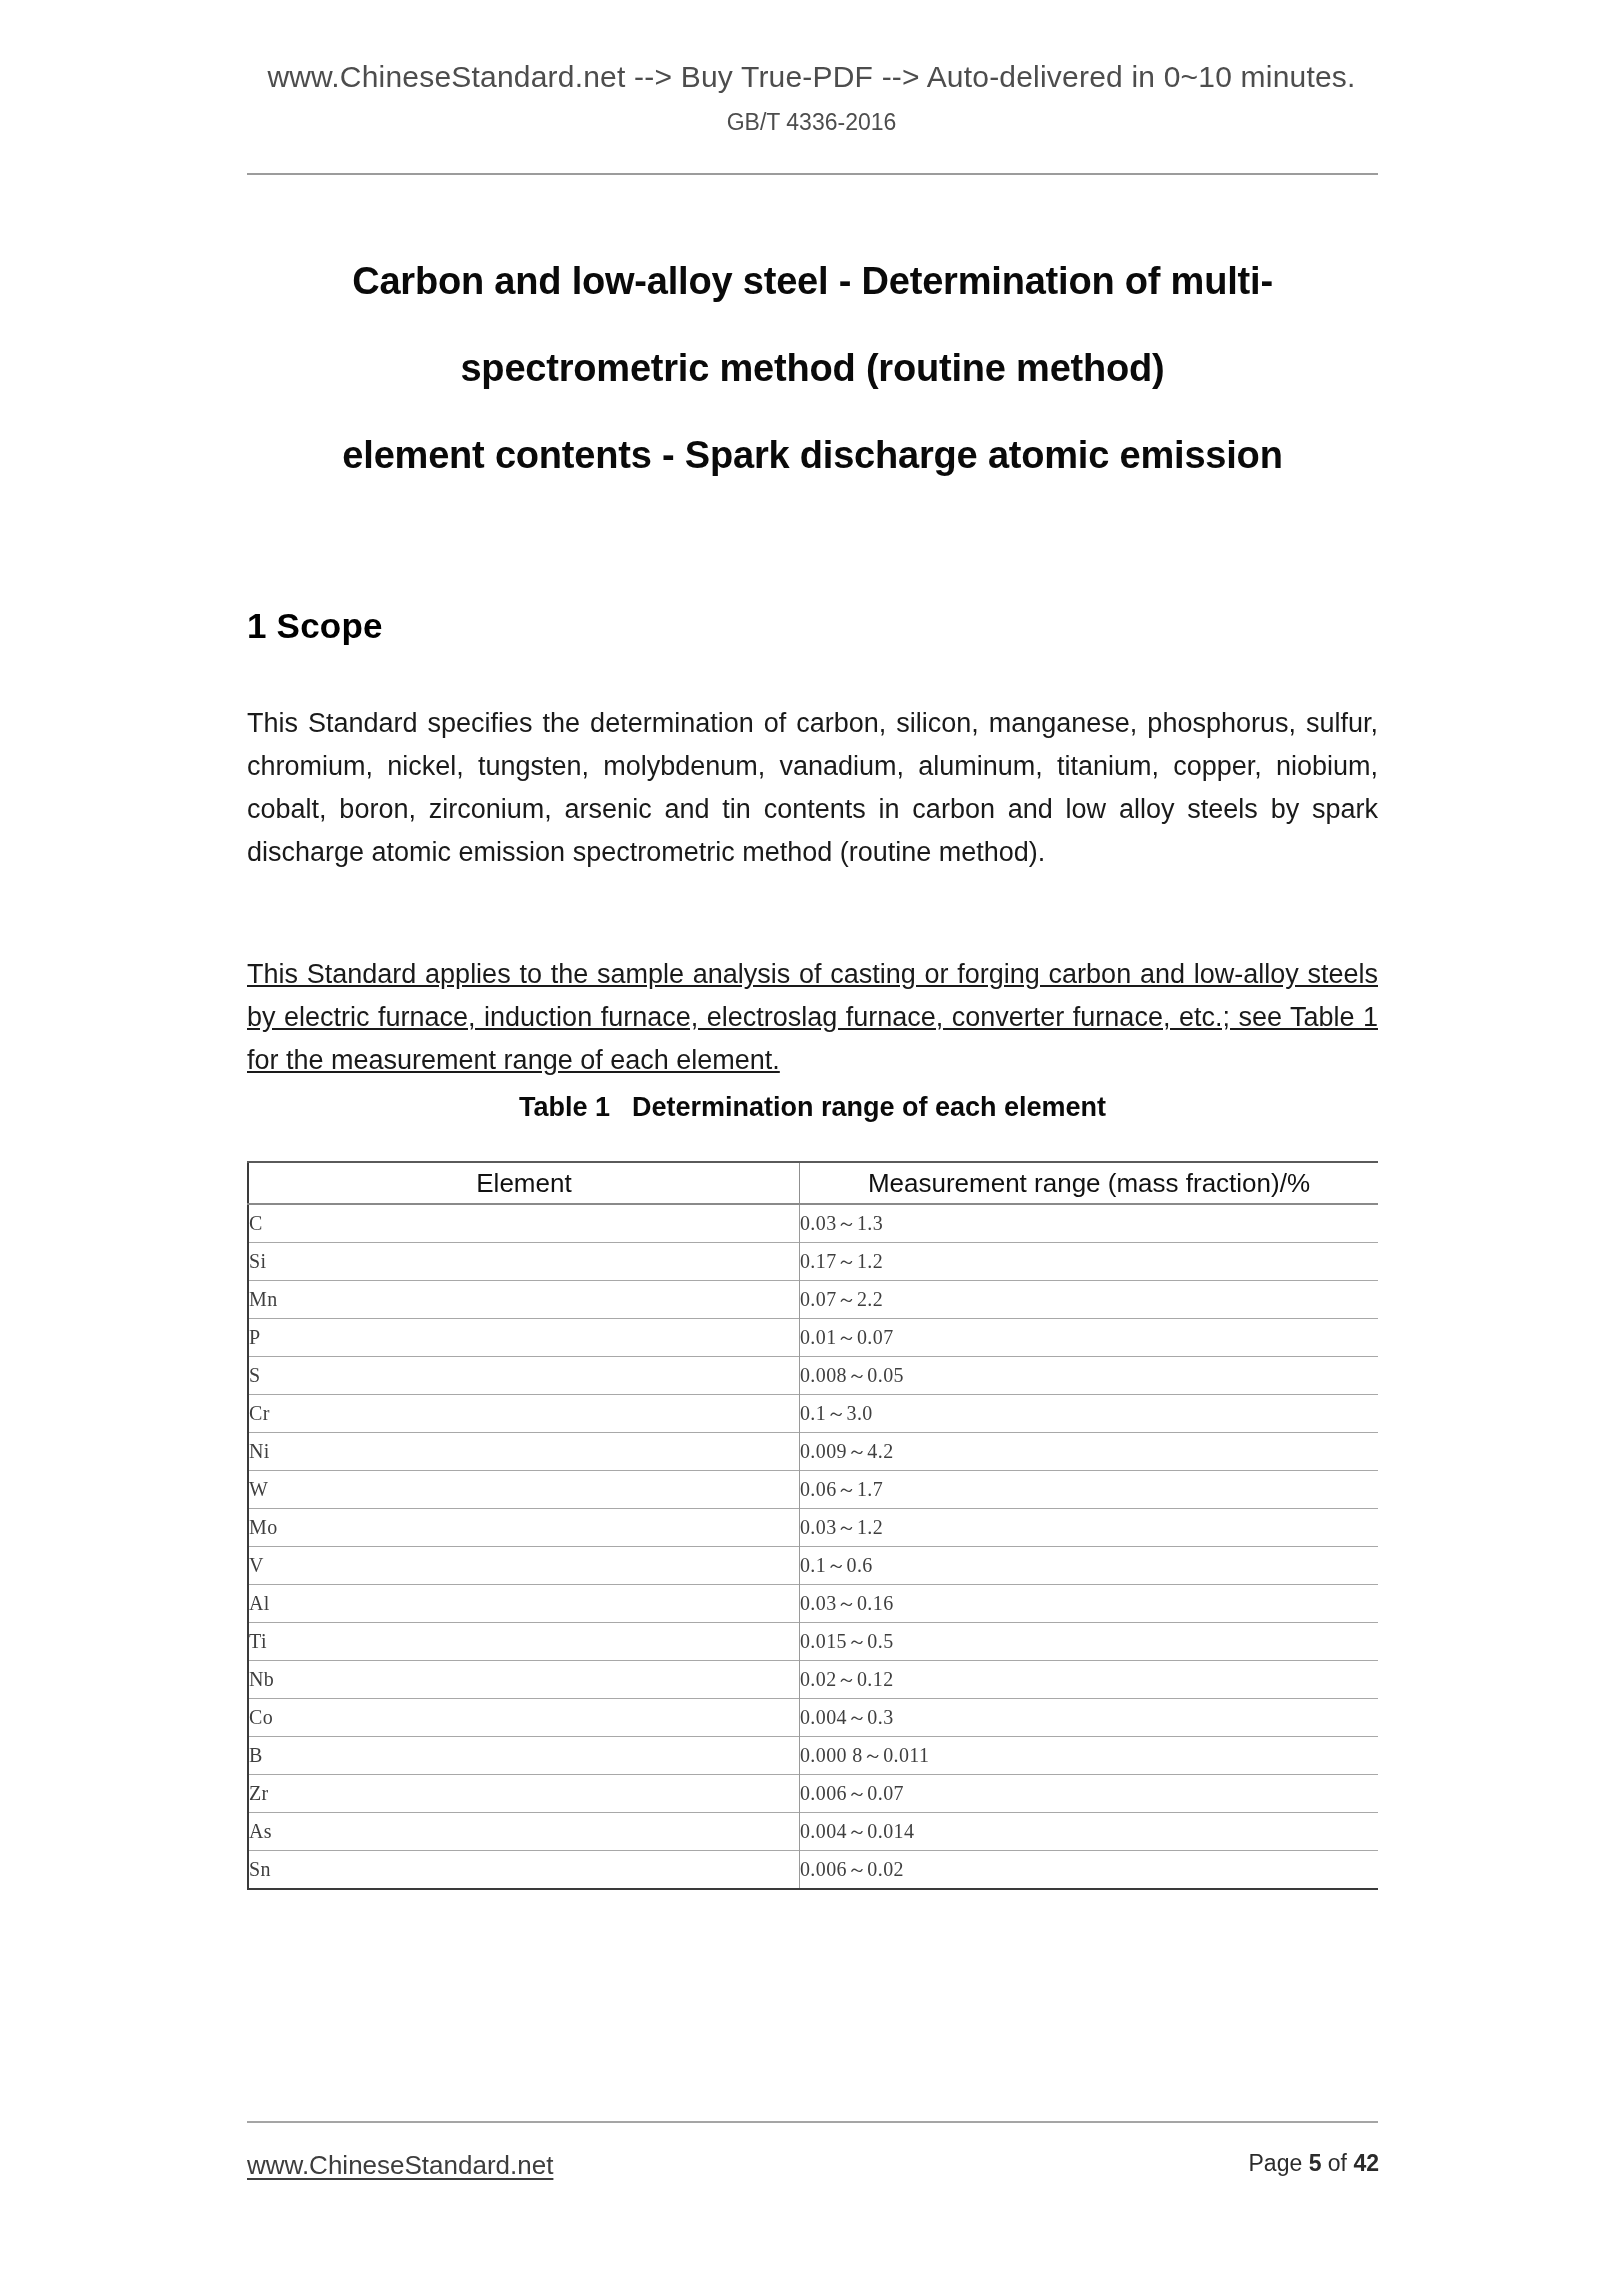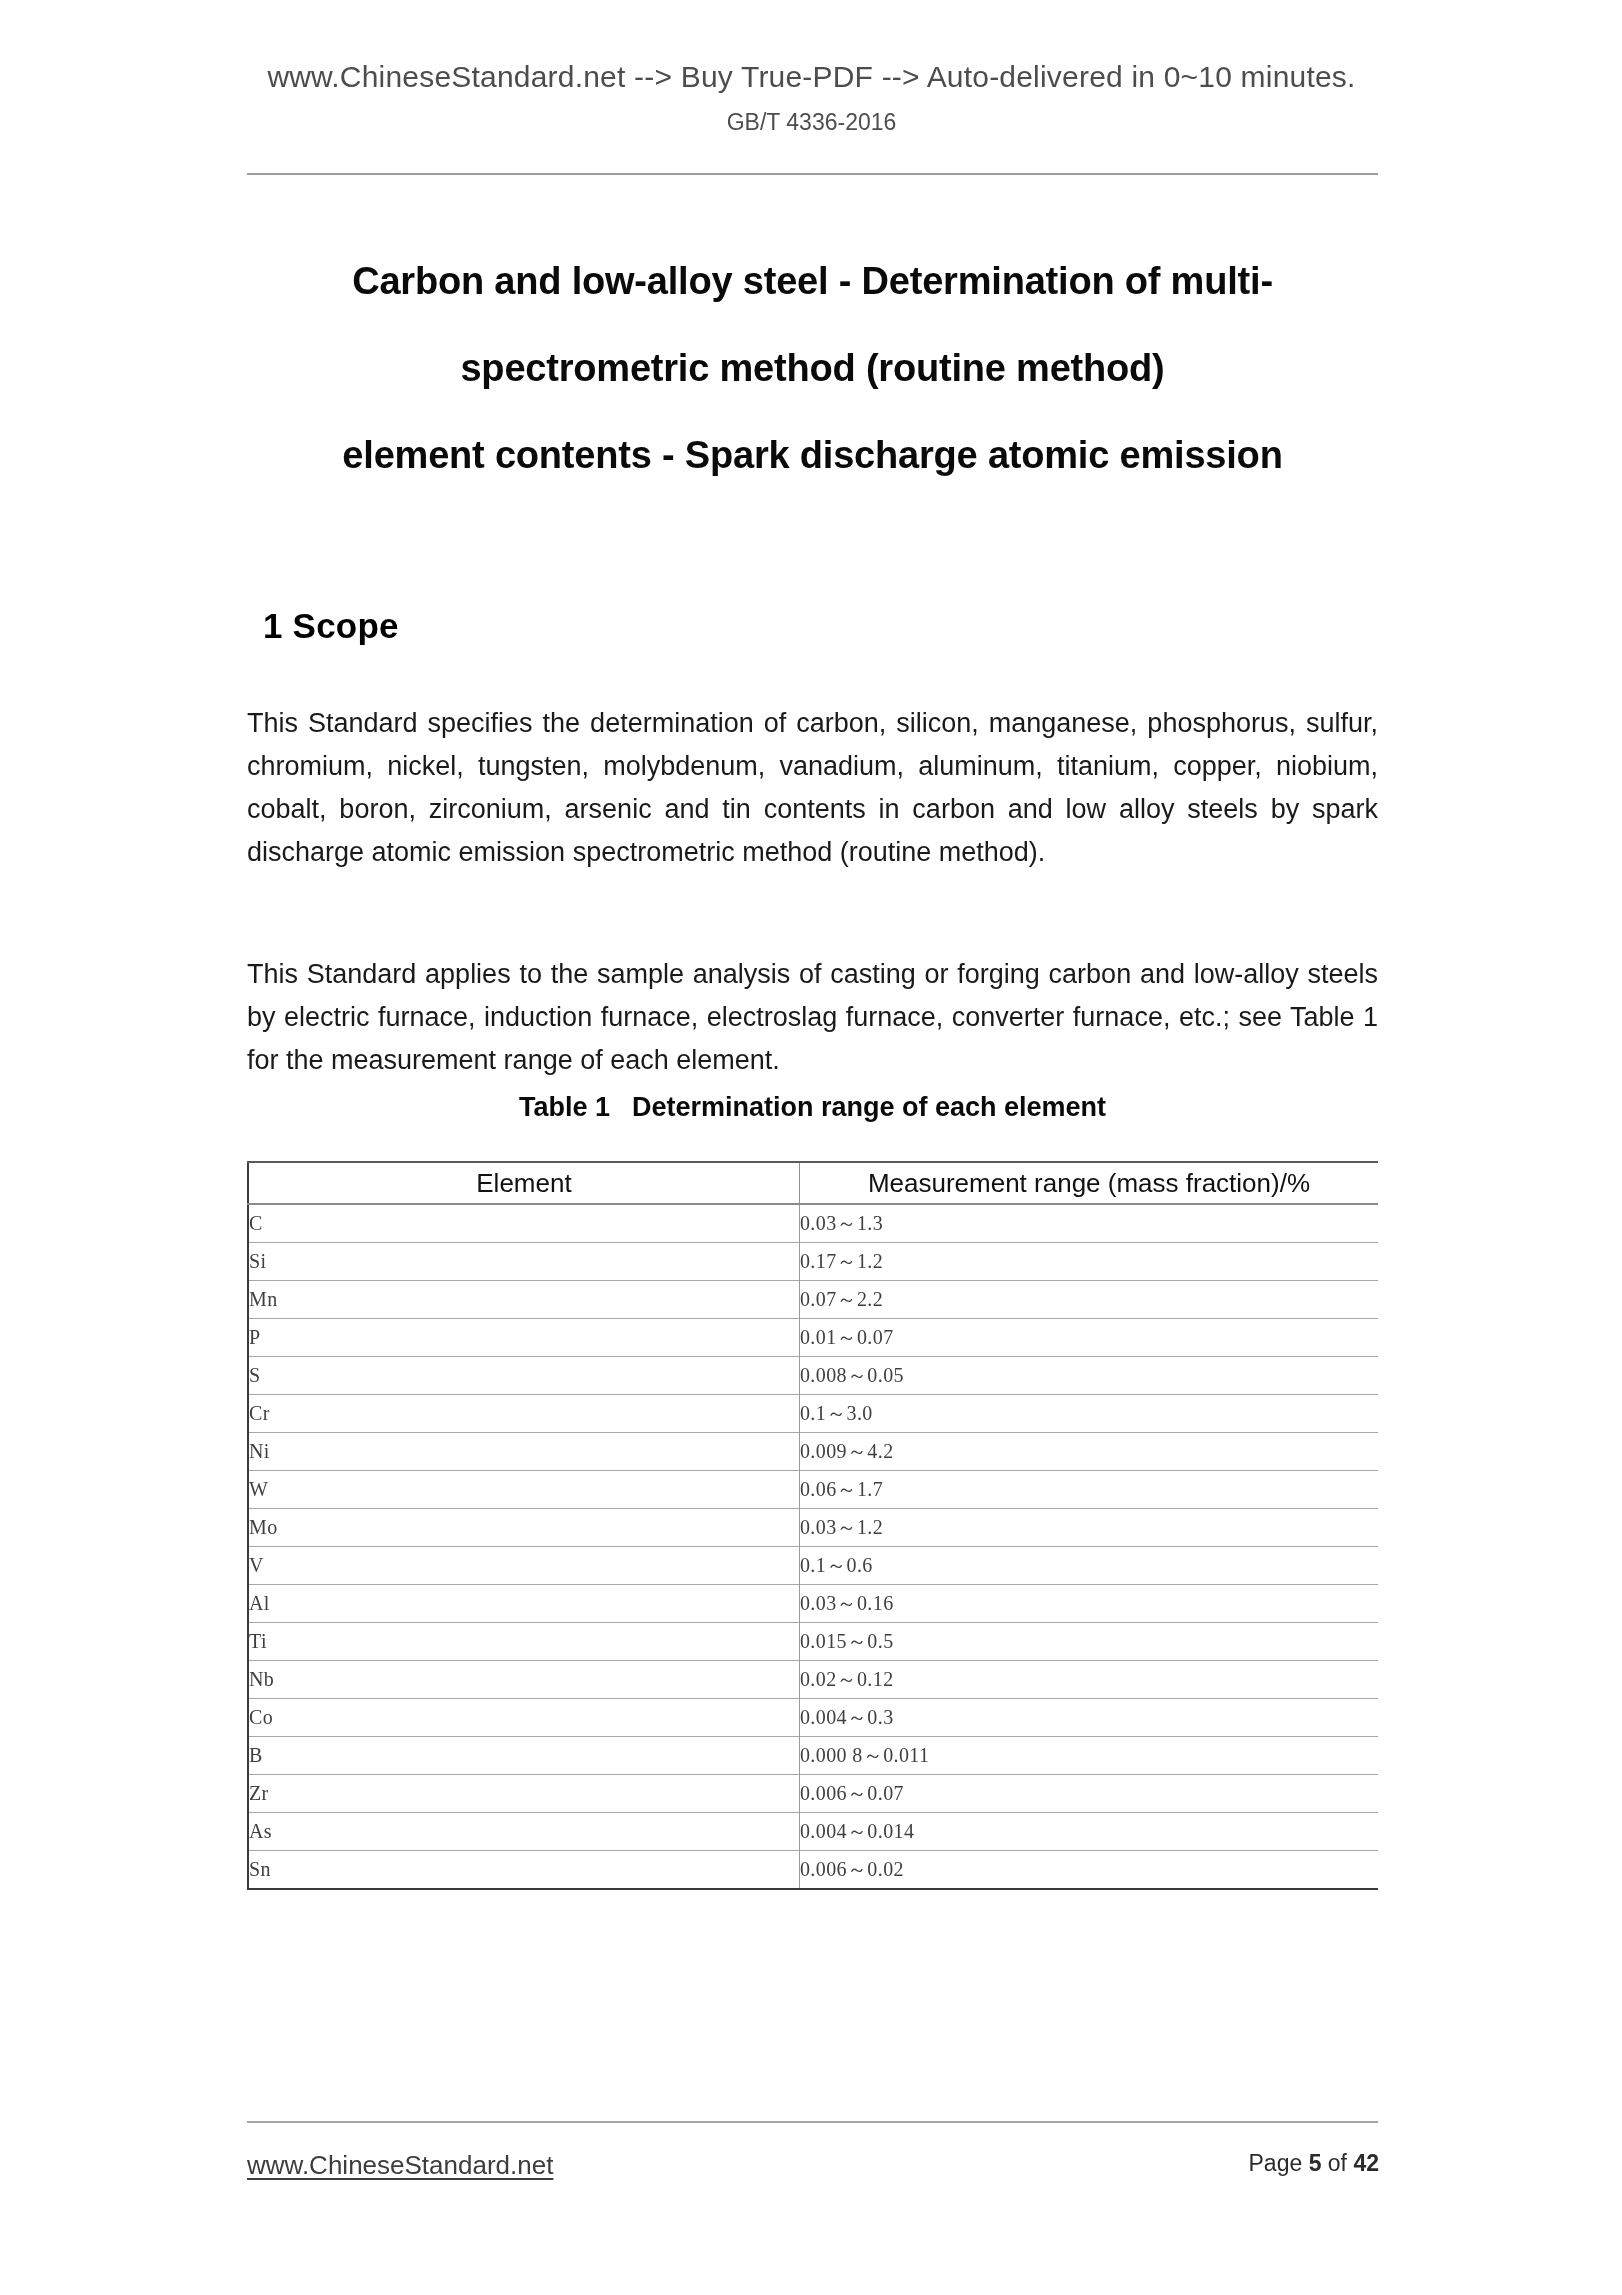--- a/index.html
+++ b/index.html
@@ -63,41 +63,41 @@
     font-weight: bold;
     color: #0a0a0a;
     line-height: 87px;
     letter-spacing: -0.2px;
   }
   .doc-title .tline { display: block; }
 
   
   .section-heading {
     position: absolute;
-    left: 263px;
+    left: 247px;
     top: 577px;
     font-size: 35px;
     font-weight: bold;
     color: #000000;
     letter-spacing: 0.2px;
   }
 
   
   .body-para {
     position: absolute;
     left: 247px;
     width: 1131px;
     font-size: 27px;
     color: #1a1a1a;
     text-align: justify;
     text-justify: inter-word;
     line-height: 43px;
   }
   #para-scope-1 { top: 675px; }
-  #para-scope-2 { top: 926px; }
+  #para-scope-2 { top: 926px; text-decoration: underline; }
 
   
   .table-caption {
     position: absolute;
     left: 247px;
     top: 1092px;
     width: 1131px;
     text-align: center;
     font-size: 27px;
     font-weight: bold;

